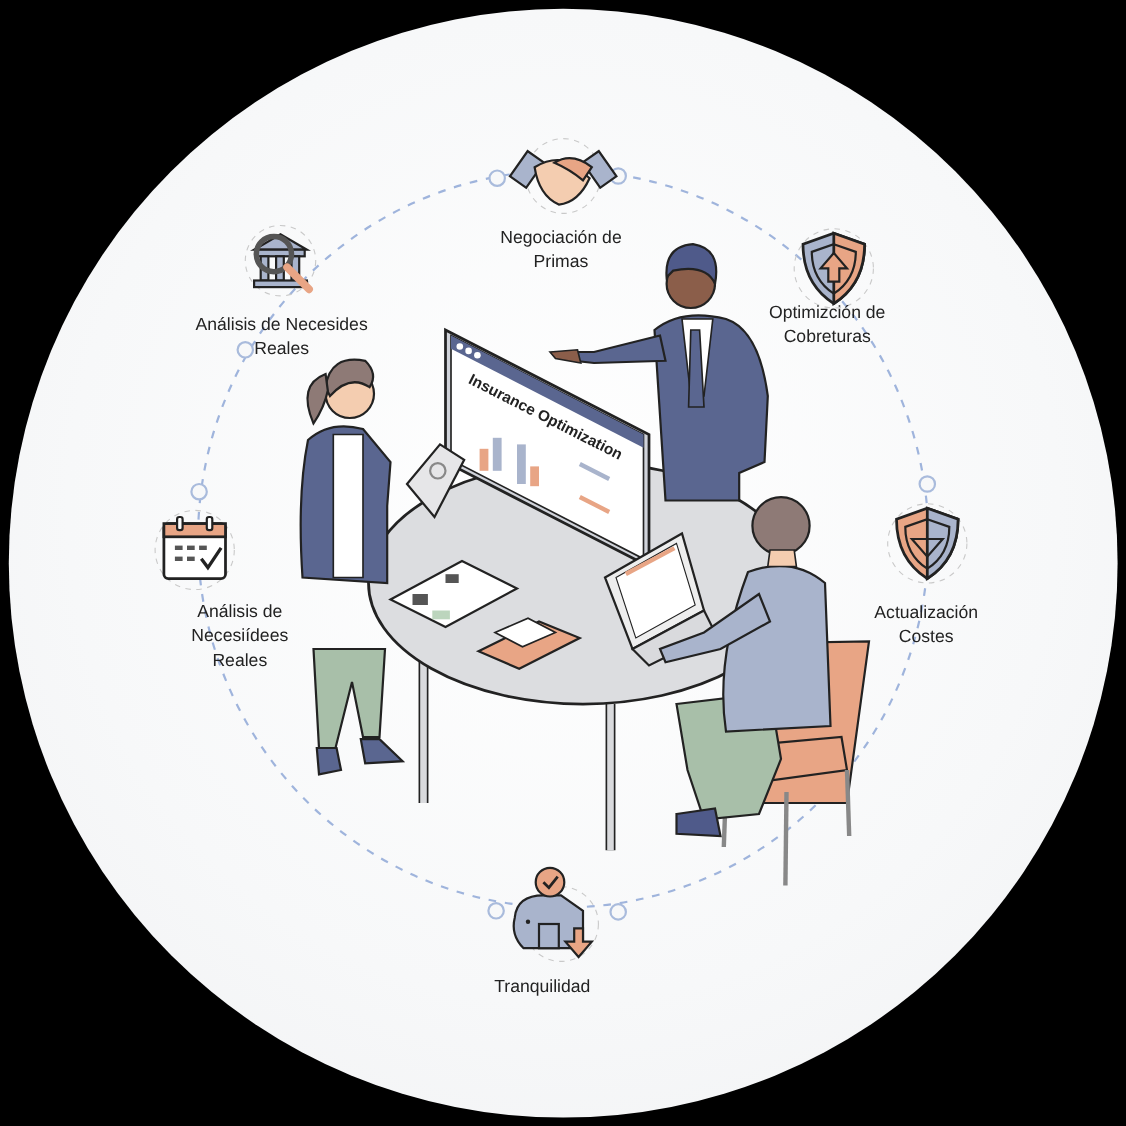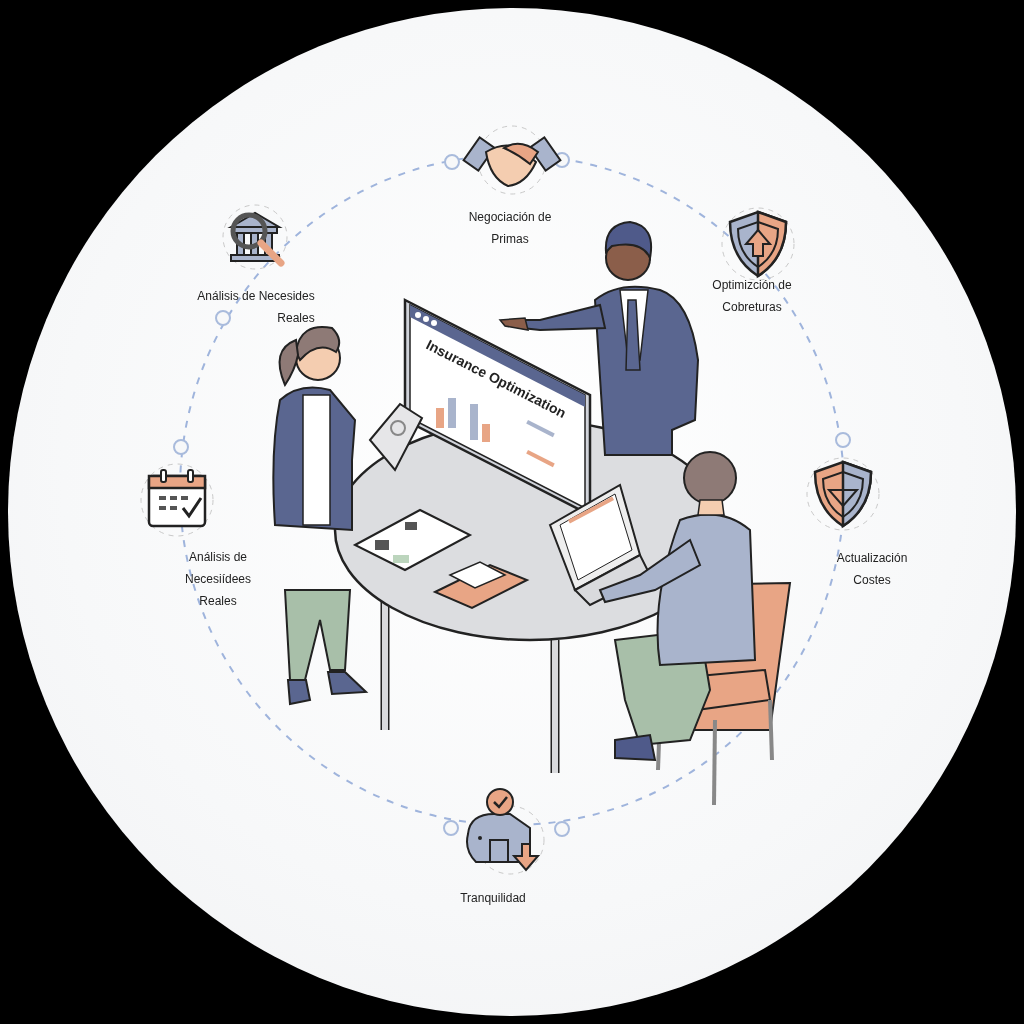--- a/index.html
+++ b/index.html
@@ -1,19 +1,19 @@
 <!DOCTYPE html>
 <html><head>
 <meta charset="utf-8">
 <style>
   html, body { margin:0; padding:0; background:#000; }
   body { width:1024px; height:1024px; position:relative; overflow:hidden; font-family:"Liberation Sans", "DejaVu Sans", sans-serif; }
   .disc { position:absolute; left:8px; top:8px; width:1008px; height:1008px; border-radius:50%; background:radial-gradient(circle at 50% 45%, #ffffff 0%, #f7f8f9 60%, #f0f1f3 100%); overflow:hidden; }
   svg.scene { position:absolute; left:0; top:0; width:1024px; height:1024px; }
-  .label { position:absolute; text-align:center; color:#222; font-size:12px; line-height:22px; white-space:pre-line; transform:translateX(-50%); }
+  .label { position:absolute; text-align:center; color:#222; font-size:16px; line-height:22px; white-space:pre-line; transform:translateX(-50%); }
 </style>
 </head>
 <body>
 
 <div class="disc"></div>
 
 <svg class="scene" viewBox="0 0 1024 1024">
 
   <g fill="none" stroke="#9fb4dc" stroke-width="2" stroke-dasharray="7 8">
     <ellipse cx="512" cy="490" rx="332" ry="335"></ellipse>
@@ -168,20 +168,20 @@
     <path d="M690 540 L640 575 L600 590 L605 602 L655 590 L700 565Z" fill="#a9b4cc" stroke="#222" stroke-width="2"></path>
     <circle cx="710" cy="478" r="26" fill="#8e7a76" stroke="#222" stroke-width="2"></circle>
     <path d="M700 500 L722 500 L724 515 L698 515Z" fill="#f4cdb0" stroke="#222" stroke-width="1.5"></path>
   </g>
 </svg>
 
 <div class="label" style="left:510px; top:206px;">Negociación de
 Primas</div>
 <div class="label" style="left:752px; top:274px;">Optimizción de
 Cobreturas</div>
-<div class="label" style="left:872px; top:547px;">Actualización
+<div class="label" style="left:842px; top:547px;">Actualización
 Costes</div>
 <div class="label" style="left:493px; top:887px;text-align:right;">Tranquilidad</div>
 <div class="label" style="left:178px; top:546px;margin-left:40px;">Análisis de
 Necesiídees
 Reales</div>
-<div class="label" style="left:256px; top:285px;text-align:right;">Análisis de Necesides
+<div class="label" style="left:256px; top:285px;">Análisis de Necesides
 Reales</div>
 
 </body></html>

